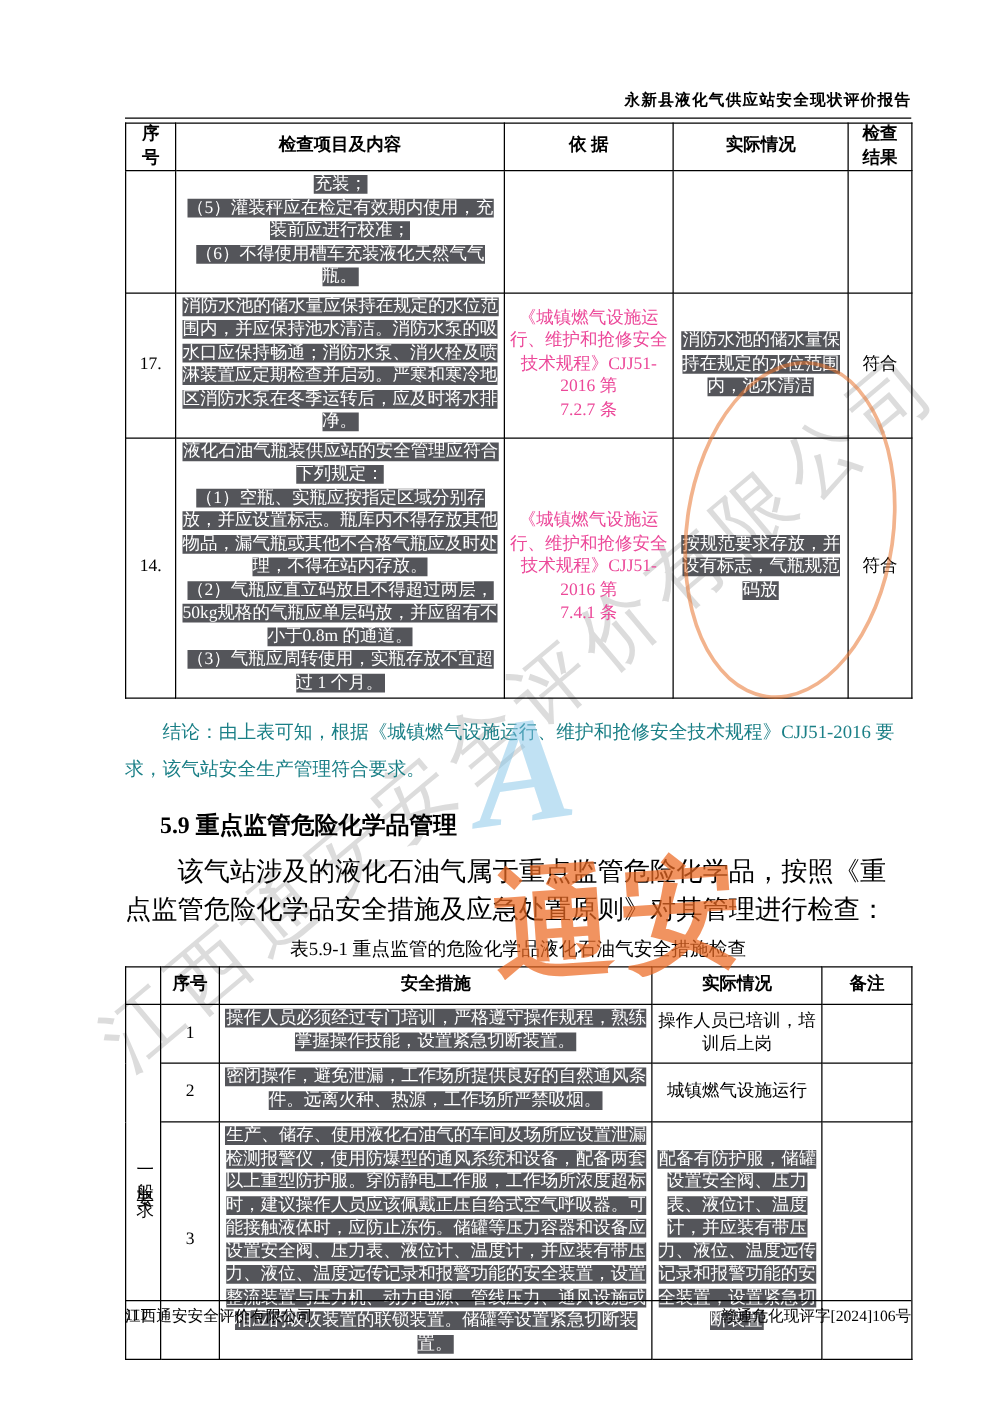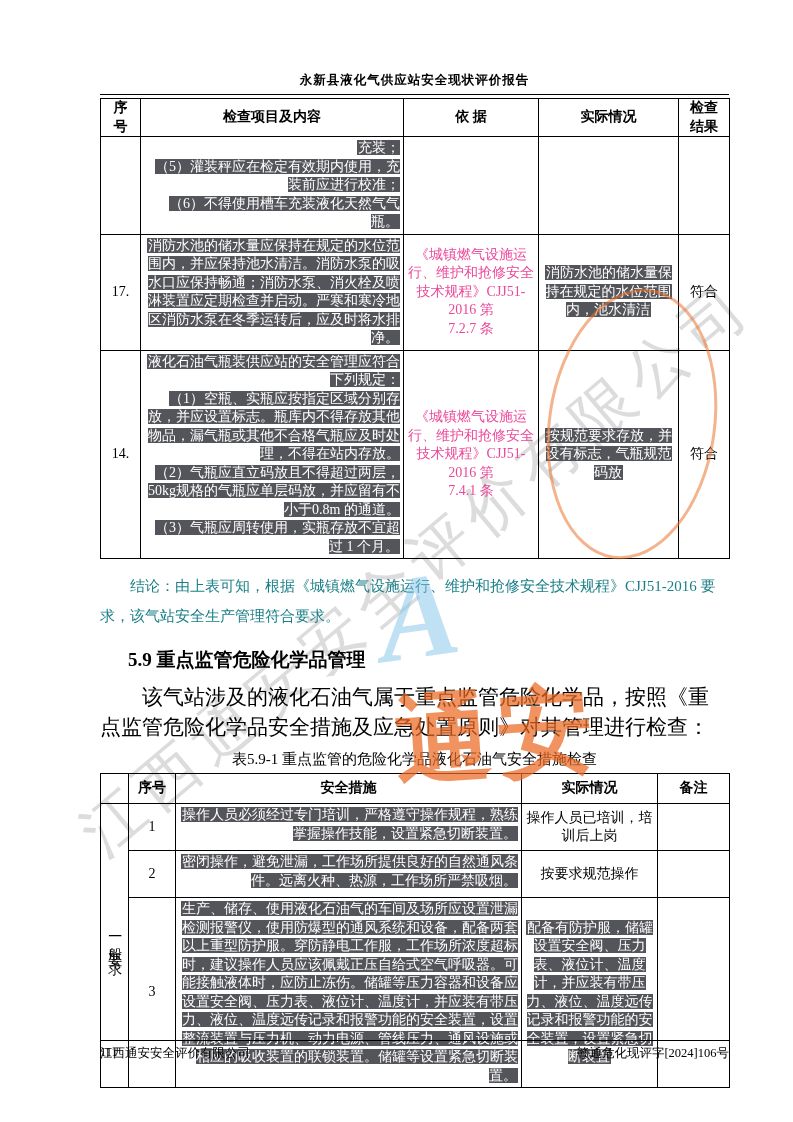--- a/index.html
+++ b/index.html
@@ -8,32 +8,32 @@
     position: relative;
     width: 793px; height: 1122px;
     background: #ffffff;
     font-family: "Liberation Serif", "DejaVu Serif", serif;
     color: #000;
     overflow: hidden;
   }
   .content { position: absolute; left: 100px; top: 0; width: 629px; z-index: 1; }
 
   
-  .doc-header { padding-top: 72px; text-align: center; }
+  .doc-header { padding-top: 72px; text-align: right; }
   .doc-header-title { font-size: 12.5px; letter-spacing: 1px; font-weight: bold; }
   .header-rule { border-bottom: 1.5px solid #000; margin-top: 5px; }
 
   
   table { width: 629px; border-collapse: collapse; table-layout: fixed; margin-top: 3px; }
   td, th { border: 1px solid #000; padding: 2px 3px; font-size: 14px; line-height: 18.5px; vertical-align: middle; }
   th { font-weight: bold; text-align: center; }
   .t1 th { height: 36px; }
   .th-narrow { padding: 0 9px; }
   .cell-no { text-align: center; }
-  .cell-item { vertical-align: top; text-align: right; }
+  .cell-item { vertical-align: top; text-align: center; }
   .cell-basis { text-align: center; }
   .cell-actual { text-align: center; }
   .cell-result { text-align: center; }
   .pre { white-space: pre-line; }
   .hl { background: #54555a; color: #ffffff; white-space: pre-line; padding: 0 1px; }
   .teal { color: #ec4899; }
 
   
   .conclusion { margin-top: 12px; font-size: 15px; line-height: 30px; text-indent: 2em; color: #1a7f86; }
   .sec-heading { margin-top: 16px; font-size: 19px; font-weight: bold; margin-left: 28px; }
@@ -173,21 +173,21 @@
         <tr class="row-sm">
           <td class="vcell" rowspan="3"><span class="vtext">一般要求</span></td>
           <td class="cell-no">1</td>
           <td class="cell-item"><span class="hl">操作人员必须经过专门培训，严格遵守操作规程，熟练掌握操作技能，设置紧急切断装置。</span></td>
           <td class="cell-actual"><span class="pre">操作人员已培训，培训后上岗</span></td>
           <td></td>
         </tr>
         <tr class="row-sm">
           <td class="cell-no">2</td>
           <td class="cell-item"><span class="hl">密闭操作，避免泄漏，工作场所提供良好的自然通风条件。远离火种、热源，工作场所严禁吸烟。</span></td>
-          <td class="cell-actual" style="text-align:center">按要求规范操作</td>
+          <td class="cell-actual" style="text-align:center">城镇燃气设施运行</td>
           <td></td>
         </tr>
         <tr>
           <td class="cell-no">3</td>
           <td class="cell-item"><span class="hl">生产、储存、使用液化石油气的车间及场所应设置泄漏检测报警仪，使用防爆型的通风系统和设备，配备两套以上重型防护服。穿防静电工作服，工作场所浓度超标时，建议操作人员应该佩戴正压自给式空气呼吸器。可能接触液体时，应防止冻伤。储罐等压力容器和设备应设置安全阀、压力表、液位计、温度计，并应装有带压力、液位、温度远传记录和报警功能的安全装置，设置整流装置与压力机、动力电源、管线压力、通风设施或相应的吸收装置的联锁装置。储罐等设置紧急切断装置。</span></td>
           <td class="cell-actual"><span class="hl">配备有防护服，储罐设置安全阀、压力表、液位计、温度计，并应装有带压力、液位、温度远传记录和报警功能的安全装置，设置紧急切断装置</span></td>
           <td></td>
         </tr>
       </tbody>
     </table>

